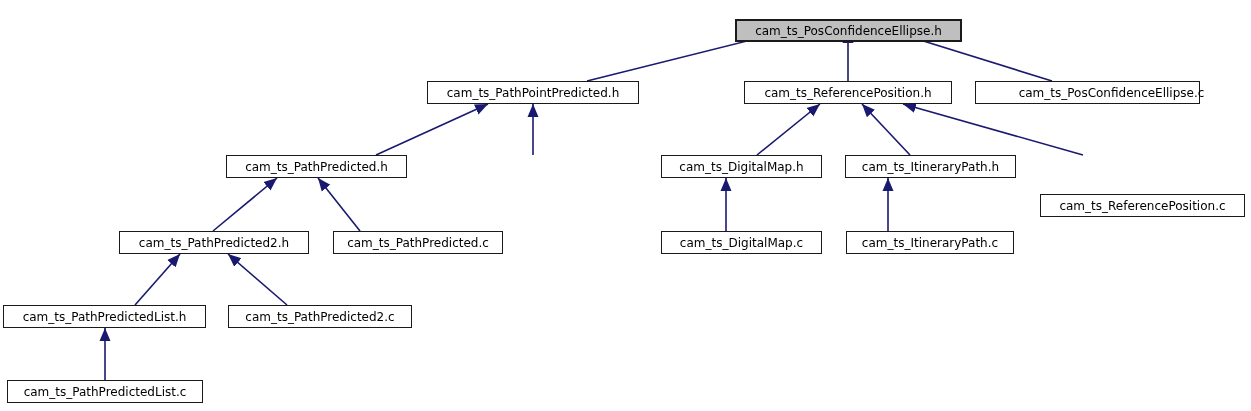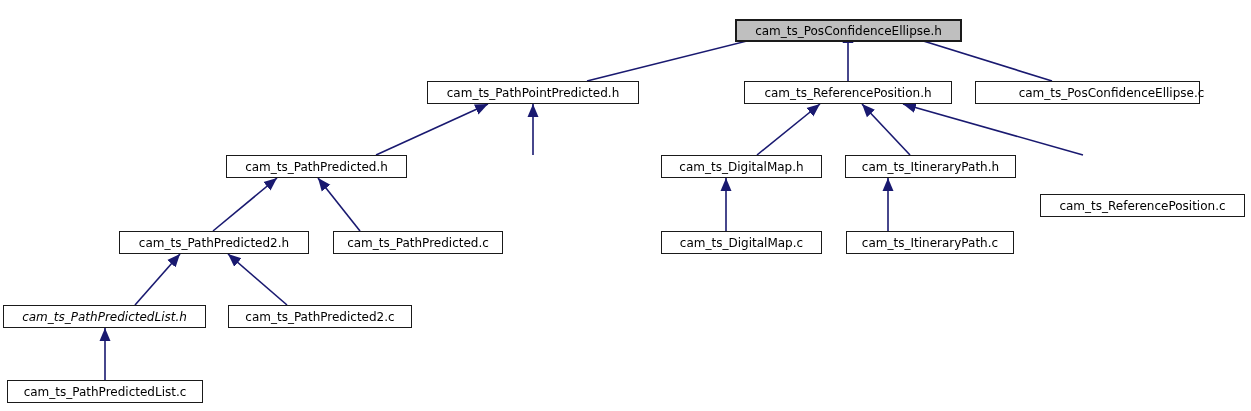--- a/index.html
+++ b/index.html
@@ -78,16 +78,16 @@
     <div class="node" style="left: 744px; top: 81px; width: 208px; height: 23px;">cam_ts_ReferencePosition.h</div>
     <div class="node" style="left: 975px; top: 81px; width: 225px; height: 23px; padding-left: 48px;">cam_ts_PosConfidenceEllipse.c</div>
     <div class="node" style="left: 226px; top: 155px; width: 181px; height: 23px;">cam_ts_PathPredicted.h</div>
     <div class="node" style="left: 661px; top: 155px; width: 161px; height: 23px;">cam_ts_DigitalMap.h</div>
     <div class="node" style="left: 845px; top: 155px; width: 171px; height: 23px;">cam_ts_ItineraryPath.h</div>
     <div class="node" style="left: 1040px; top: 154px; width: 205px; height: 23px; margin-top: 40px;">cam_ts_ReferencePosition.c</div>
     <div class="node" style="left: 119px; top: 231px; width: 190px; height: 23px;">cam_ts_PathPredicted2.h</div>
     <div class="node" style="left: 333px; top: 231px; width: 170px; height: 23px;">cam_ts_PathPredicted.c</div>
     <div class="node" style="left: 661px; top: 231px; width: 161px; height: 23px;">cam_ts_DigitalMap.c</div>
     <div class="node" style="left: 846px; top: 231px; width: 168px; height: 23px;">cam_ts_ItineraryPath.c</div>
-    <div class="node" style="left: 3px; top: 305px; width: 203px; height: 23px; font-style: italic;">cam_ts_PathPredictedList.h</div>
+    <div class="node" style="left: 3px; top: 305px; width: 203px; height: 23px;">cam_ts_PathPredictedList.h</div>
     <div class="node" style="left: 228px; top: 305px; width: 184px; height: 23px;">cam_ts_PathPredicted2.c</div>
     <div class="node" style="left: 7px; top: 380px; width: 196px; height: 23px;">cam_ts_PathPredictedList.c</div>
   </div>
 
 </body></html>

